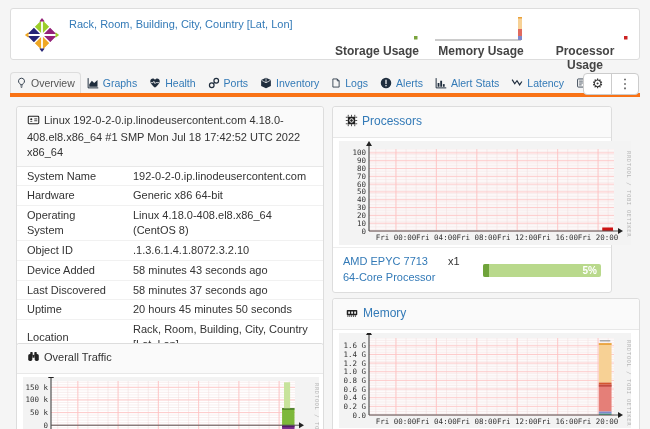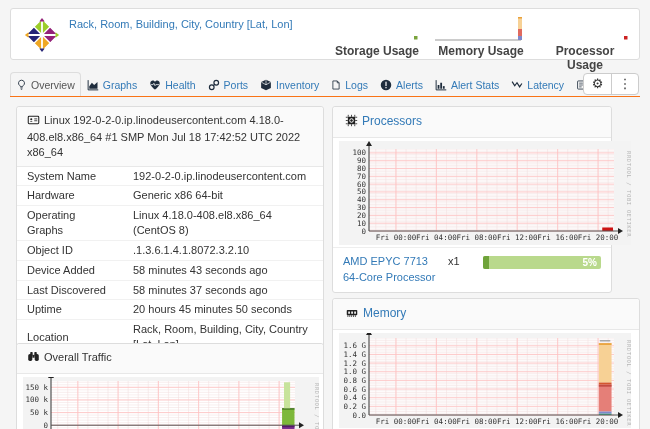--- a/index.html
+++ b/index.html
@@ -16,21 +16,21 @@
   #head-text { position:absolute; left:58px; top:6px; }
   #dev-title { font-size:15px; font-weight:bold; color:#333; }
   #dev-sub { font-size:11px; color:#337ab7; text-decoration:none; display:block; margin-top:3px; cursor:pointer; }
   #sparks { position:absolute; left:318px; top:5px; display:flex; gap:8px; }
   .spark { width:96px; text-align:center; }
   .spark svg { display:block; }
   .spark-label { font-size:12px; font-weight:bold; color:#444; margin-top:0px; }
 
   
   #tabbar { position:absolute; left:10px; top:72px; width:630px; height:25px;
-            border-bottom:1px solid #f97316; display:flex; 
+            border-bottom:4px solid #f97316; display:flex; align-items:flex-end;
             padding-right:64px; overflow:hidden; }
   .tab { display:inline-flex; align-items:center; gap:4px; padding:4px 5px;
          font-size:10.5px; color:#337ab7; border:1px solid transparent;
          border-radius:4px 4px 0 0; margin-bottom:-1px; cursor:pointer; white-space:nowrap; }
   .tab.active { background:#f5f5f5; border-color:#ddd; border-bottom-color:#f5f5f5; color:#555; }
   .tab .ticon { display:inline-flex; }
   #actions { position:absolute; right:11px; top:73px; display:flex; height:22px;
              background:#fff; border:1px solid #ccc; border-radius:4px; overflow:hidden; }
   #actions button { width:27px; border:none; background:none; font-size:13px; color:#333;
                     cursor:pointer; line-height:20px; padding:0; }
@@ -53,21 +53,21 @@
               align-items:center; cursor:pointer; font-family:"Liberation Sans",sans-serif; }
 
   #traffic-panel { left:16px; top:343px; width:308px; height:160px; }
   #proc-panel { left:332px; top:106px; width:280px; }
   #mem-panel  { left:332px; top:298px; width:308px; height:140px; }
 
   .graph-wrap { padding:3px 6px 2px 6px; cursor:pointer; }
   .graph-wrap svg { display:block; font-family:"DejaVu Sans Mono", monospace; }
 
   .cpu-row { border-top:1px solid #eee; padding:6px 10px 7px 10px; display:flex;
-             justify-content:space-between; align-items:flex-start; font-size:11px; }
+             justify-content:space-between; align-items:center; font-size:11px; }
   .cpu-left { line-height:1.4; }
   .cpu-name { color:#337ab7; cursor:pointer; }
   .cpu-count { color:#333; margin-left:20px; }
   .cpu-sub { color:#337ab7; cursor:pointer; }
   .pbar { width:118px; height:13px; background:#b9d98c; border-radius:2px; position:relative; margin-top:2px; }
   .pbar-fill { position:absolute; left:0; top:0; bottom:0; background:#6fa33a; border-radius:2px 0 0 2px; }
   .pbar-label { position:absolute; right:4px; top:0; font-size:10px; font-weight:bold; color:#fff; line-height:13px; }
 </style>
 </head>
 <body>
@@ -232,21 +232,21 @@
       <tbody id="sysrows">
         <tr>
           <td class="lbl">System Name</td>
           <td><span>192-0-2-0.ip.linodeusercontent.com</span></td>
         </tr>
         <tr>
           <td class="lbl">Hardware</td>
           <td><span>Generic x86 64-bit</span></td>
         </tr>
         <tr>
-          <td class="lbl">Operating Graphs</td>
+          <td class="lbl">Operating System</td>
           <td><span>Linux 4.18.0-408.el8.x86_64 (CentOS 8)</span></td>
         </tr>
         <tr>
           <td class="lbl">Object ID</td>
           <td><span>.1.3.6.1.4.1.8072.3.2.10</span></td>
         </tr>
         <tr>
           <td class="lbl">Device Added</td>
           <td><span>58 minutes 43 seconds ago</span></td>
         </tr>

